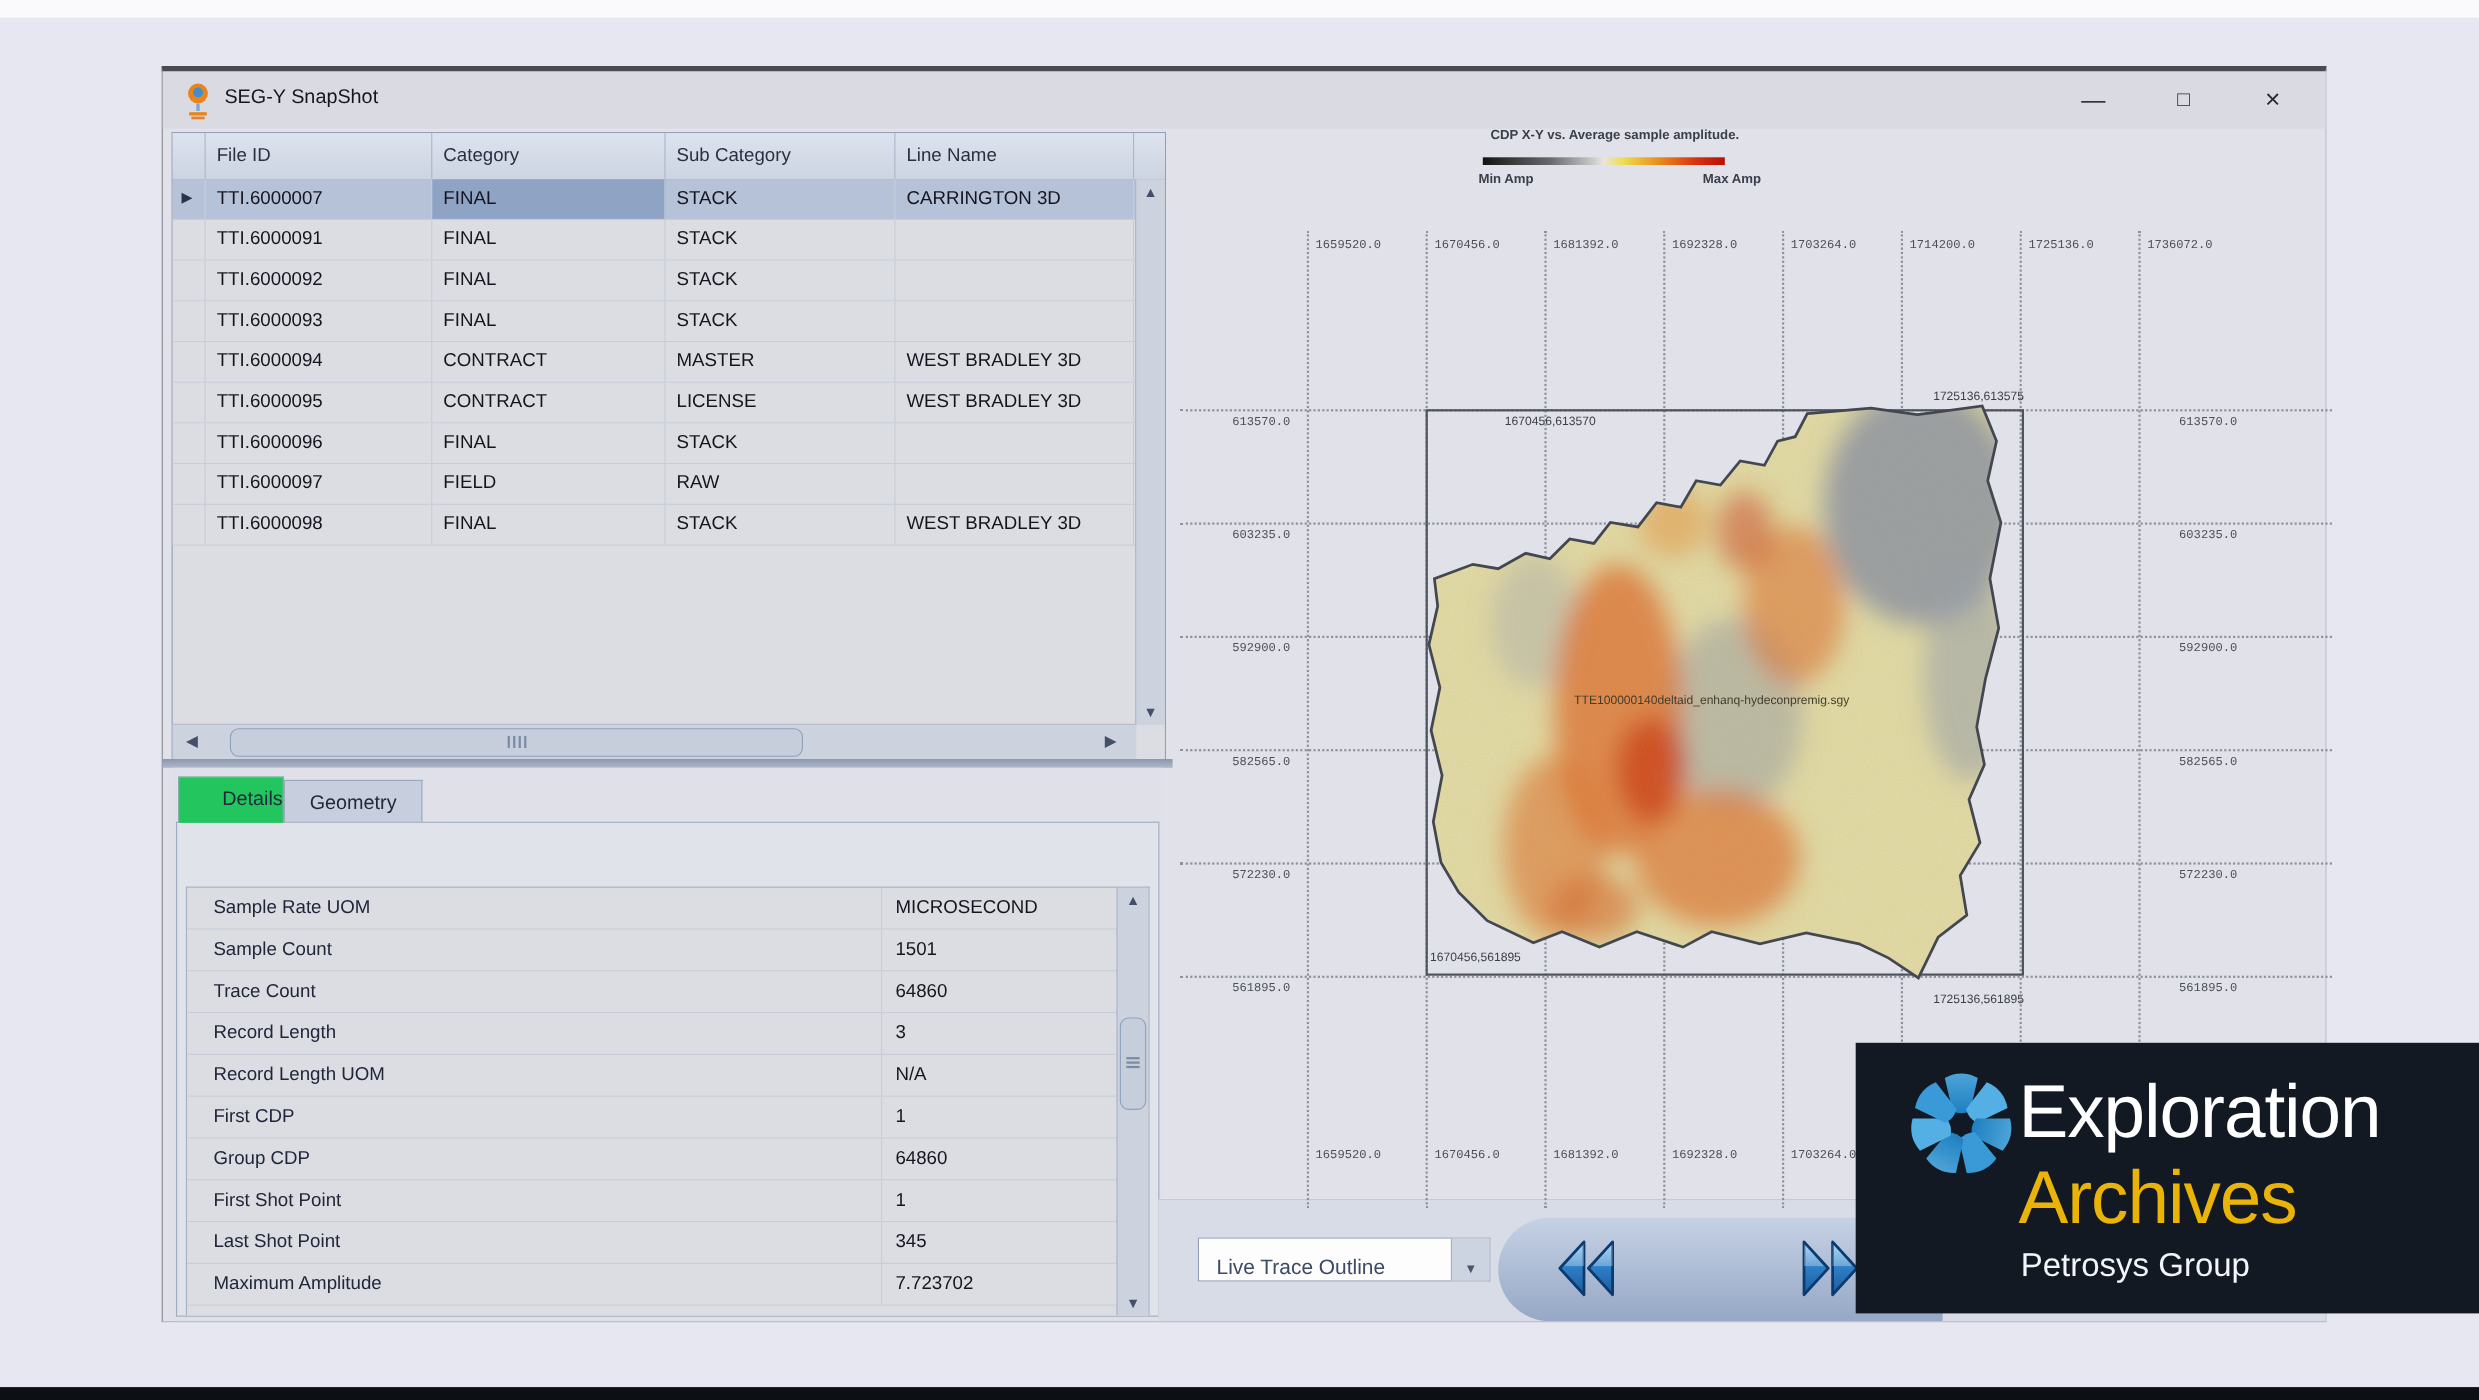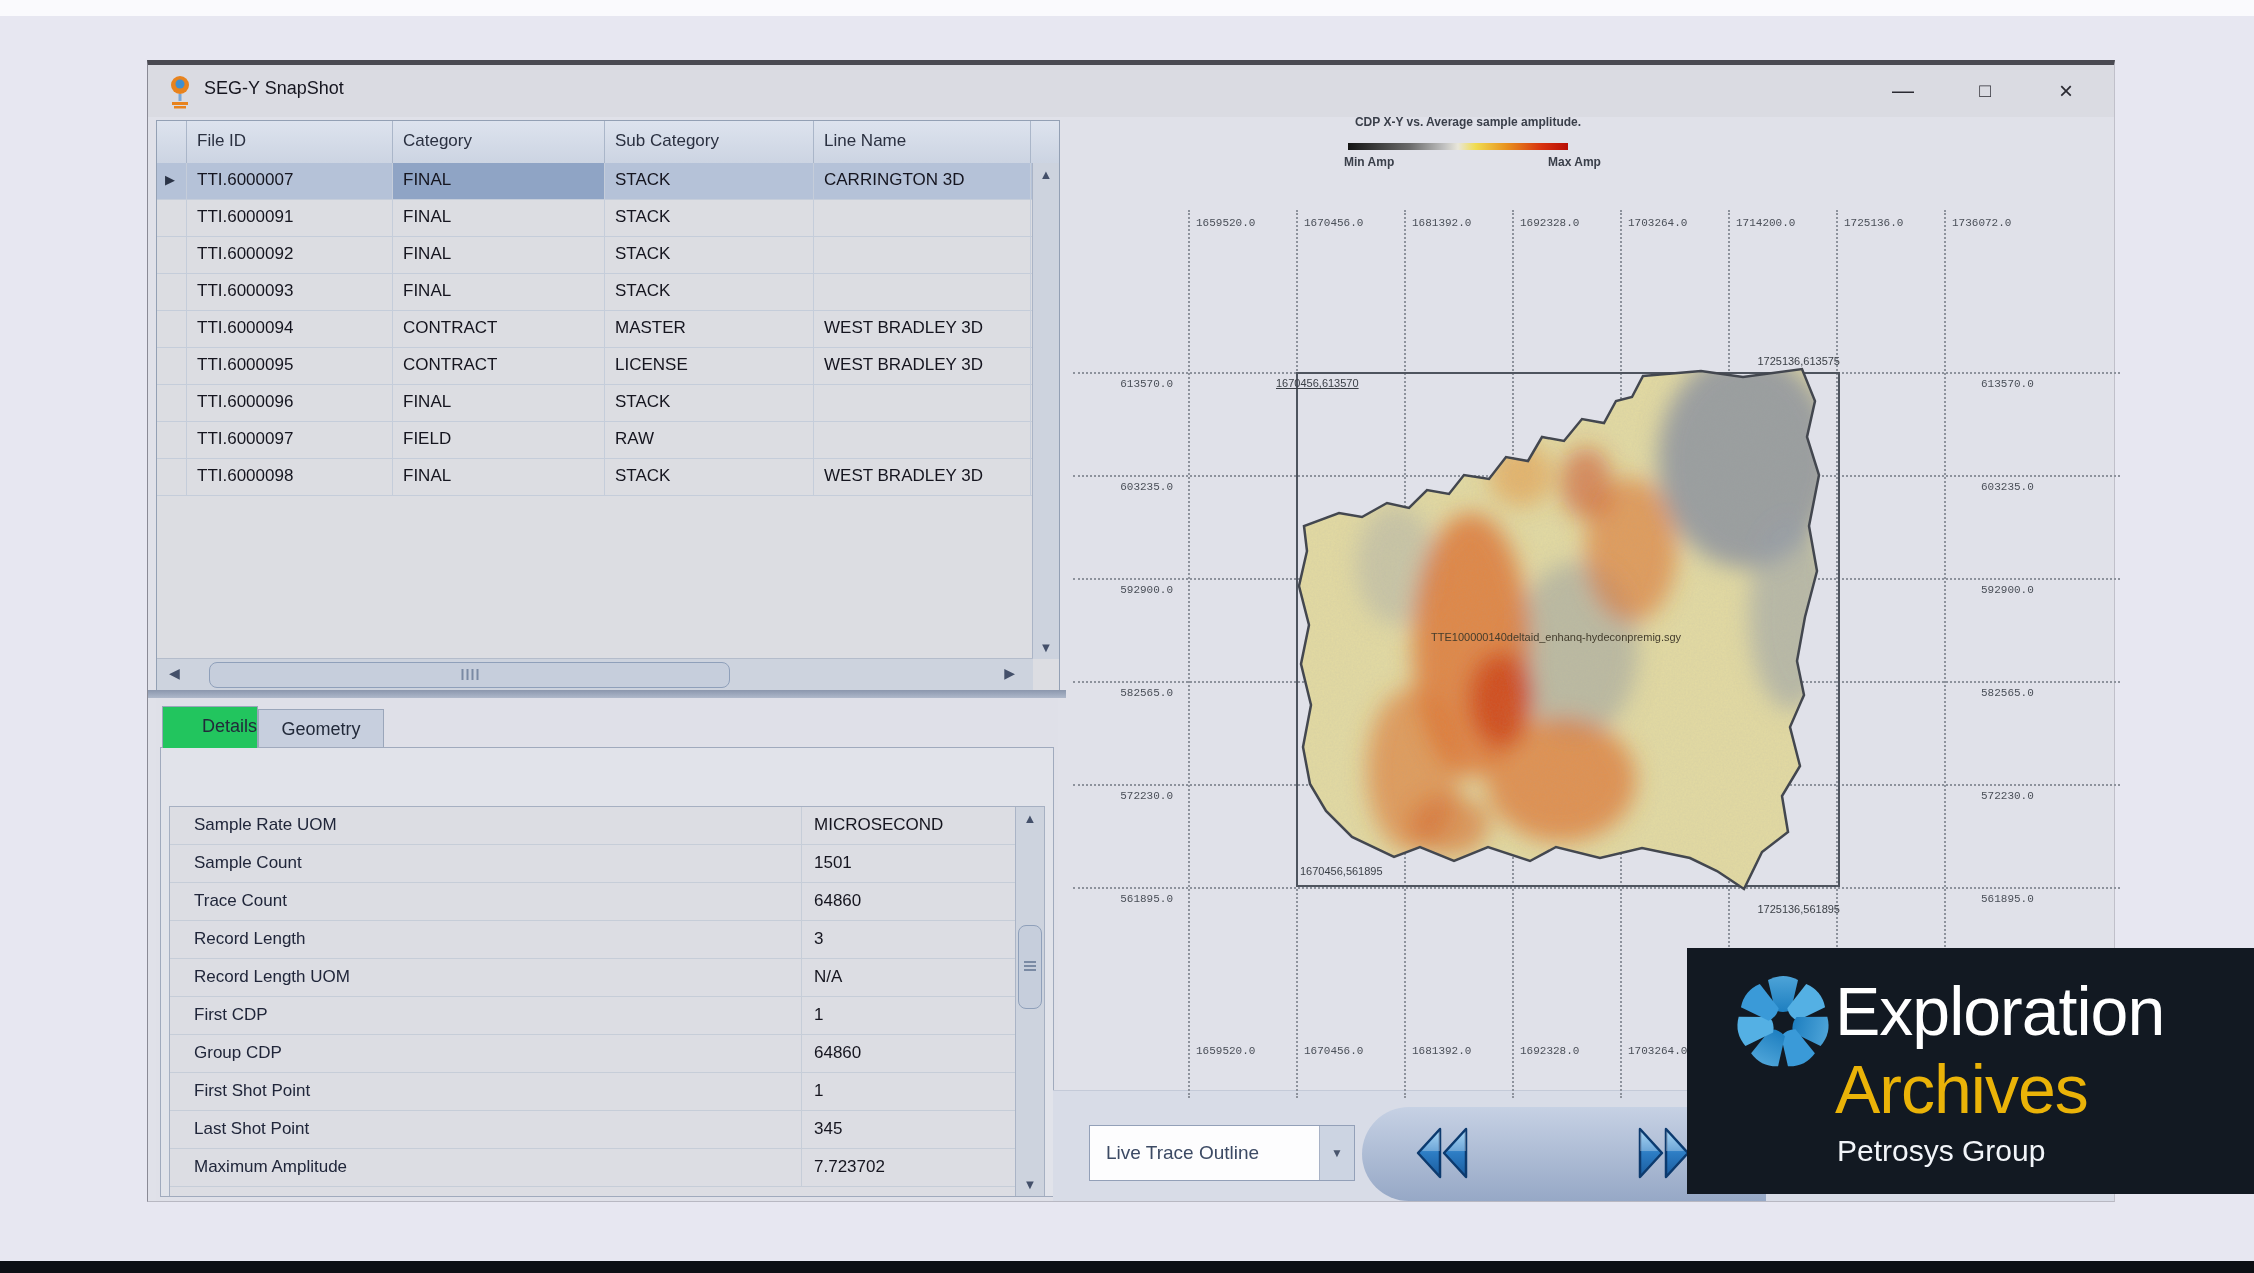--- a/index.html
+++ b/index.html
@@ -103,21 +103,21 @@
   .ytick-l{width:90px;text-align:right;}
   .extent{position:absolute;left:1148px;top:307px;width:544px;height:515px;
           border:2px solid #4e545e;box-sizing:border-box;}
   .corner{position:absolute;font-size:11px;color:#3a3f46;white-space:nowrap;}
   .survey-svg{position:absolute;left:1140px;top:296px;width:564px;height:548px;}
   .survey-label{position:absolute;left:1283px;top:566px;font-size:11px;color:#433c2c;z-index:2;text-align:right;}
 
   
   .footer-band{position:absolute;left:905px;right:0;top:1025px;bottom:0;background:#d8dce7;
                border-top:1px solid #c4cad8;}
-  .combo{position:absolute;left:941px;top:1060px;width:266px;height:56px;box-sizing:border-box;
+  .combo{position:absolute;left:941px;top:1060px;width:266px;height:40px;box-sizing:border-box;
          background:#fdfdfe;border:1px solid #93a0b8;}
   .combo-text{position:absolute;left:16px;top:0;line-height:54px;font-size:19px;color:#3c4a64;}
   .combo-btn{position:absolute;right:0;top:0;bottom:0;width:34px;background:#ccd4e2;
              border-left:1px solid #a8b2c6;text-align:center;line-height:54px;font-size:12px;color:#4a566e;}
   .pill{position:absolute;left:1214px;top:1042px;width:404px;height:94px;
         border-radius:47px 0 0 47px;background:linear-gradient(#c6d1e4,#96a8c6);}
   .nav-btn{position:absolute;top:14px;width:64px;height:64px;}
   .nav-prev{left:48px;} .nav-next{left:270px;}
 
   
@@ -353,21 +353,21 @@
     <div class="tick ytick-l" style="left:935px;top:828px;">561895.0</div>
 
     <div class="tick" style="left:1833px;top:313px;">613570.0</div>
     <div class="tick" style="left:1833px;top:416px;">603235.0</div>
     <div class="tick" style="left:1833px;top:519px;">592900.0</div>
     <div class="tick" style="left:1833px;top:622px;">582565.0</div>
     <div class="tick" style="left:1833px;top:725px;">572230.0</div>
     <div class="tick" style="left:1833px;top:828px;">561895.0</div>
 
     <div class="extent"></div>
-    <div class="corner" style="left:1128px;top:312px;text-decoration:underline;">1670456,613570</div>
+    <div class="corner" style="left:1220px;top:312px;">1670456,613570</div>
     <div class="corner" style="left:1560px;top:290px;width:132px;text-align:right;">1725136,613575</div>
     <div class="corner" style="left:1152px;top:800px;">1670456,561895</div>
     <div class="corner" style="left:1560px;top:838px;width:132px;text-align:right;">1725136,561895</div>
 
     <svg class="survey-svg" viewBox="1287 356 564 548">
       <defs>
         <clipPath id="poly">
           <path d="M1642,371 L1700,366 L1742,372 L1801,364 L1814,396 L1806,432 L1818,470 L1808,521
                    L1816,566 L1804,612 L1796,656 L1803,690 L1789,722 L1799,761 L1781,791 L1787,827
                    L1761,847 L1743,884 L1716,866 L1689,853 L1641,843 L1599,853 L1555,842 L1529,856

